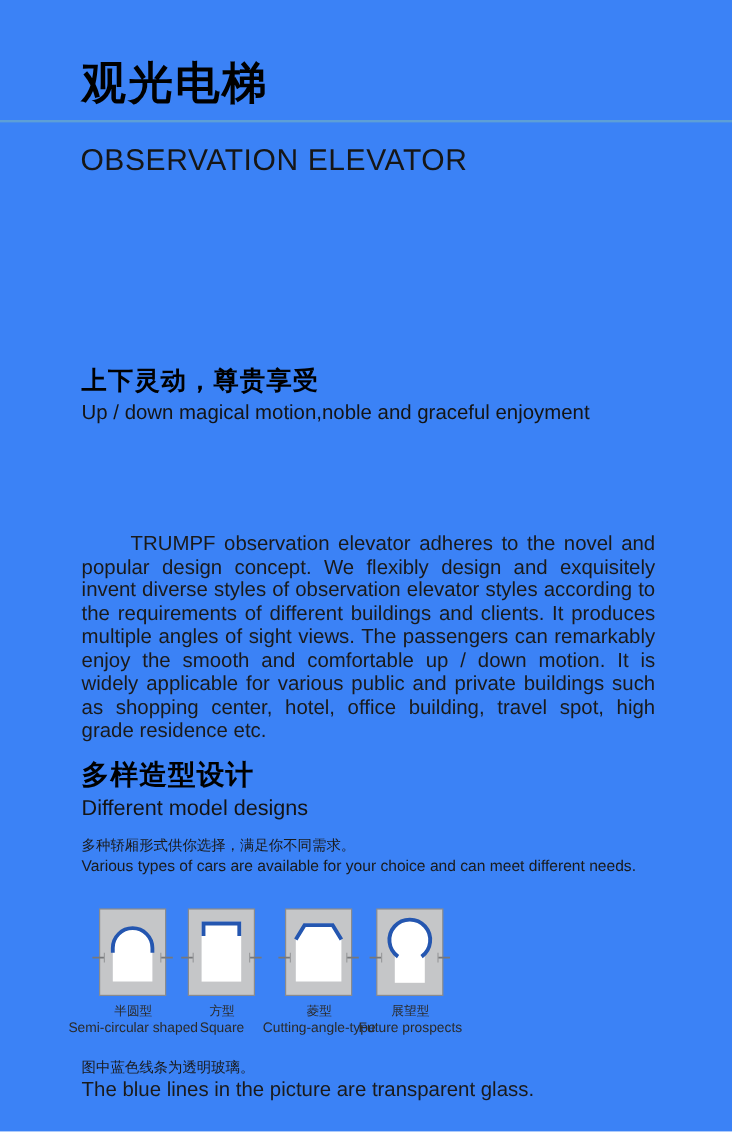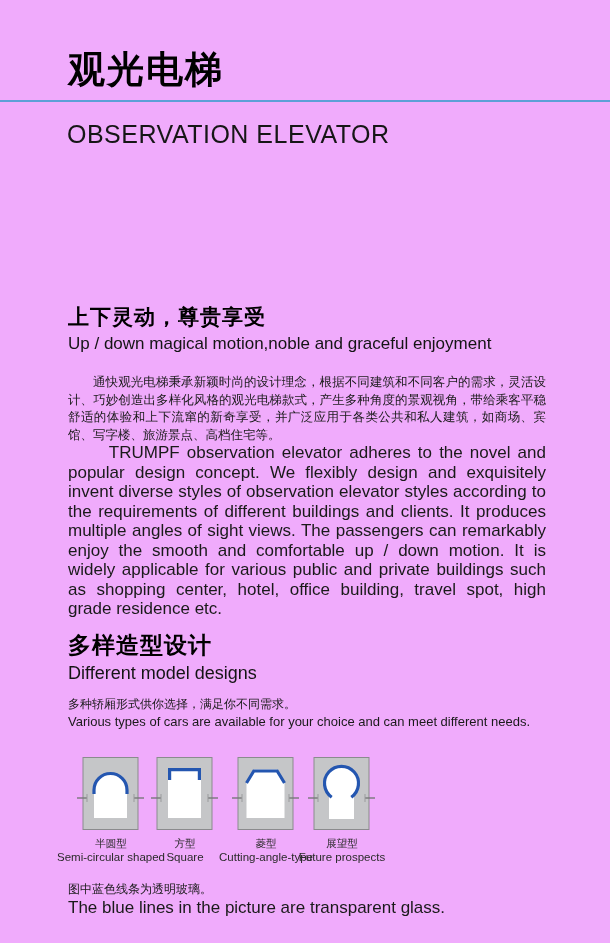--- a/index.html
+++ b/index.html
@@ -1,20 +1,20 @@
 <!DOCTYPE html>
 <html><head>
 <meta charset="utf-8">
 <style>
   html, body { margin: 0; padding: 0; background: #ffffff; }
   .page {
     position: relative;
     width: 610px;
     height: 943px;
-    background: #f0abfc;
+    background: #3b82f6;
     font-family: "Liberation Sans", sans-serif;
     color: #1f1f1f;
     overflow: hidden;
   }
 
   
   .title-zh {
     position: absolute;
     left: 68px;
     top: 48px;
@@ -177,21 +177,20 @@
 <body>
 
 <div class="page">
 
   <h1 class="title-zh">观光电梯</h1>
   <div class="title-rule"></div>
   <h2 class="title-en">OBSERVATION ELEVATOR</h2>
 
   <h3 class="sec1-zh">上下灵动，尊贵享受</h3>
   <div class="sec1-en">Up / down magical motion,noble and graceful enjoyment</div>
-  <p class="body-zh">通快观光电梯秉承新颖时尚的设计理念，根据不同建筑和不同客户的需求，灵活设计、巧妙创造出多样化风格的观光电梯款式，产生多种角度的景观视角，带给乘客平稳舒适的体验和上下流窜的新奇享受，并广泛应用于各类公共和私人建筑，如商场、宾馆、写字楼、旅游景点、高档住宅等。</p>
   <p class="body-en">TRUMPF observation elevator adheres to the novel and popular design concept.  We flexibly design and exquisitely invent diverse styles of observation elevator styles according to the requirements of different buildings and clients.  It produces multiple angles of sight views.  The passengers can remarkably enjoy the smooth and comfortable up / down motion.  It is widely applicable for various public and private buildings such as shopping center, hotel, office building, travel spot, high grade residence etc.</p>
 
   <h3 class="sec2-zh">多样造型设计</h3>
   <div class="sec2-en">Different model designs</div>
   <p class="intro-zh">多种轿厢形式供你选择，满足你不同需求。</p>
   <p class="intro-en">Various types of cars are available for your choice and can meet different needs.</p>
 
   <div class="figure-col col-1">
     <svg width="70" height="76" viewBox="0 0 70 76">
       <rect x="7" y="1.5" width="55" height="72" fill="#c5c6c8" stroke="#8a8b8d" stroke-width="1"></rect>

